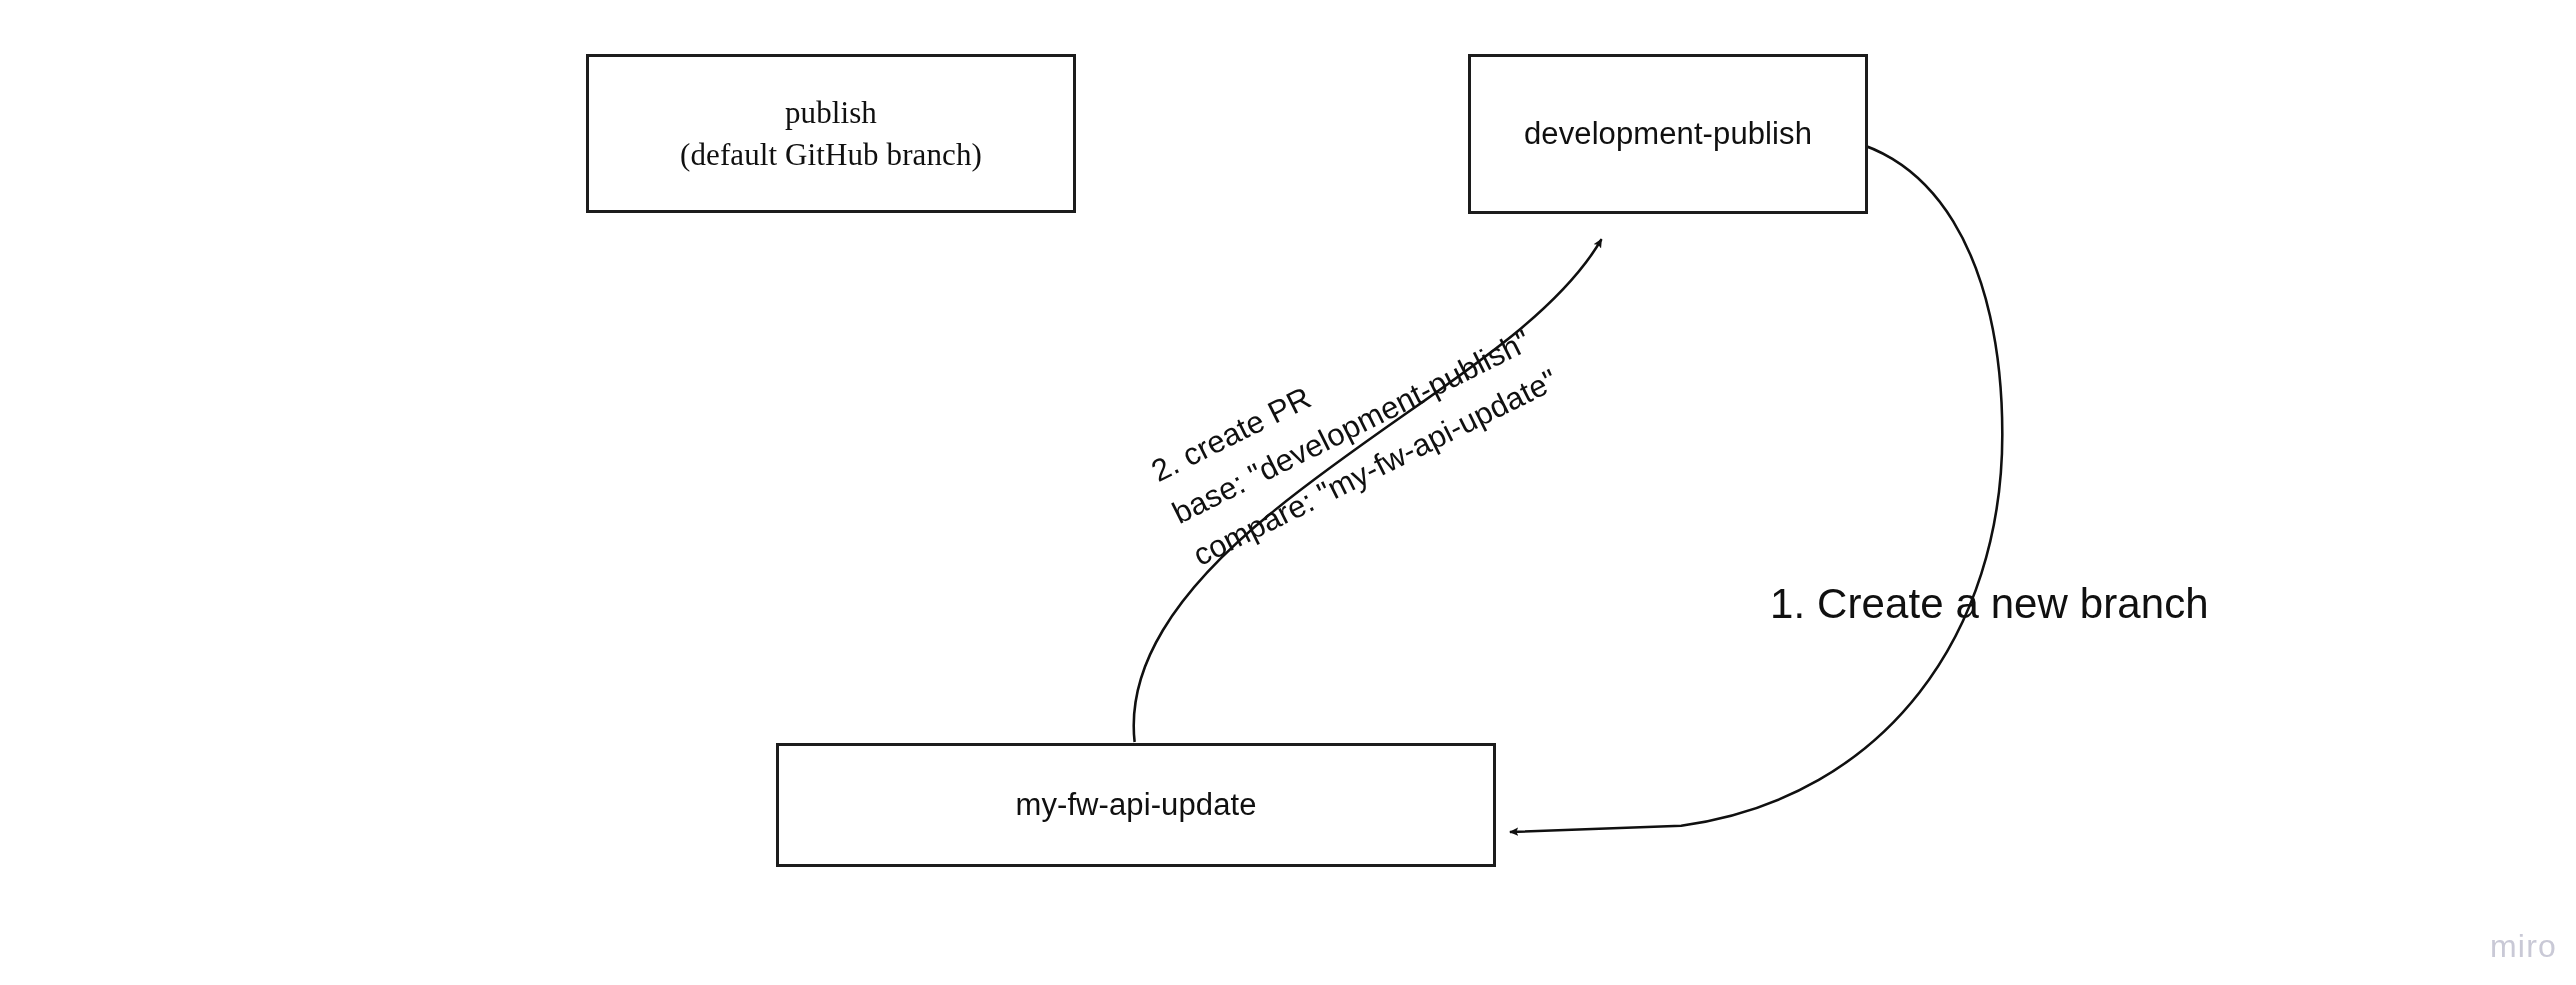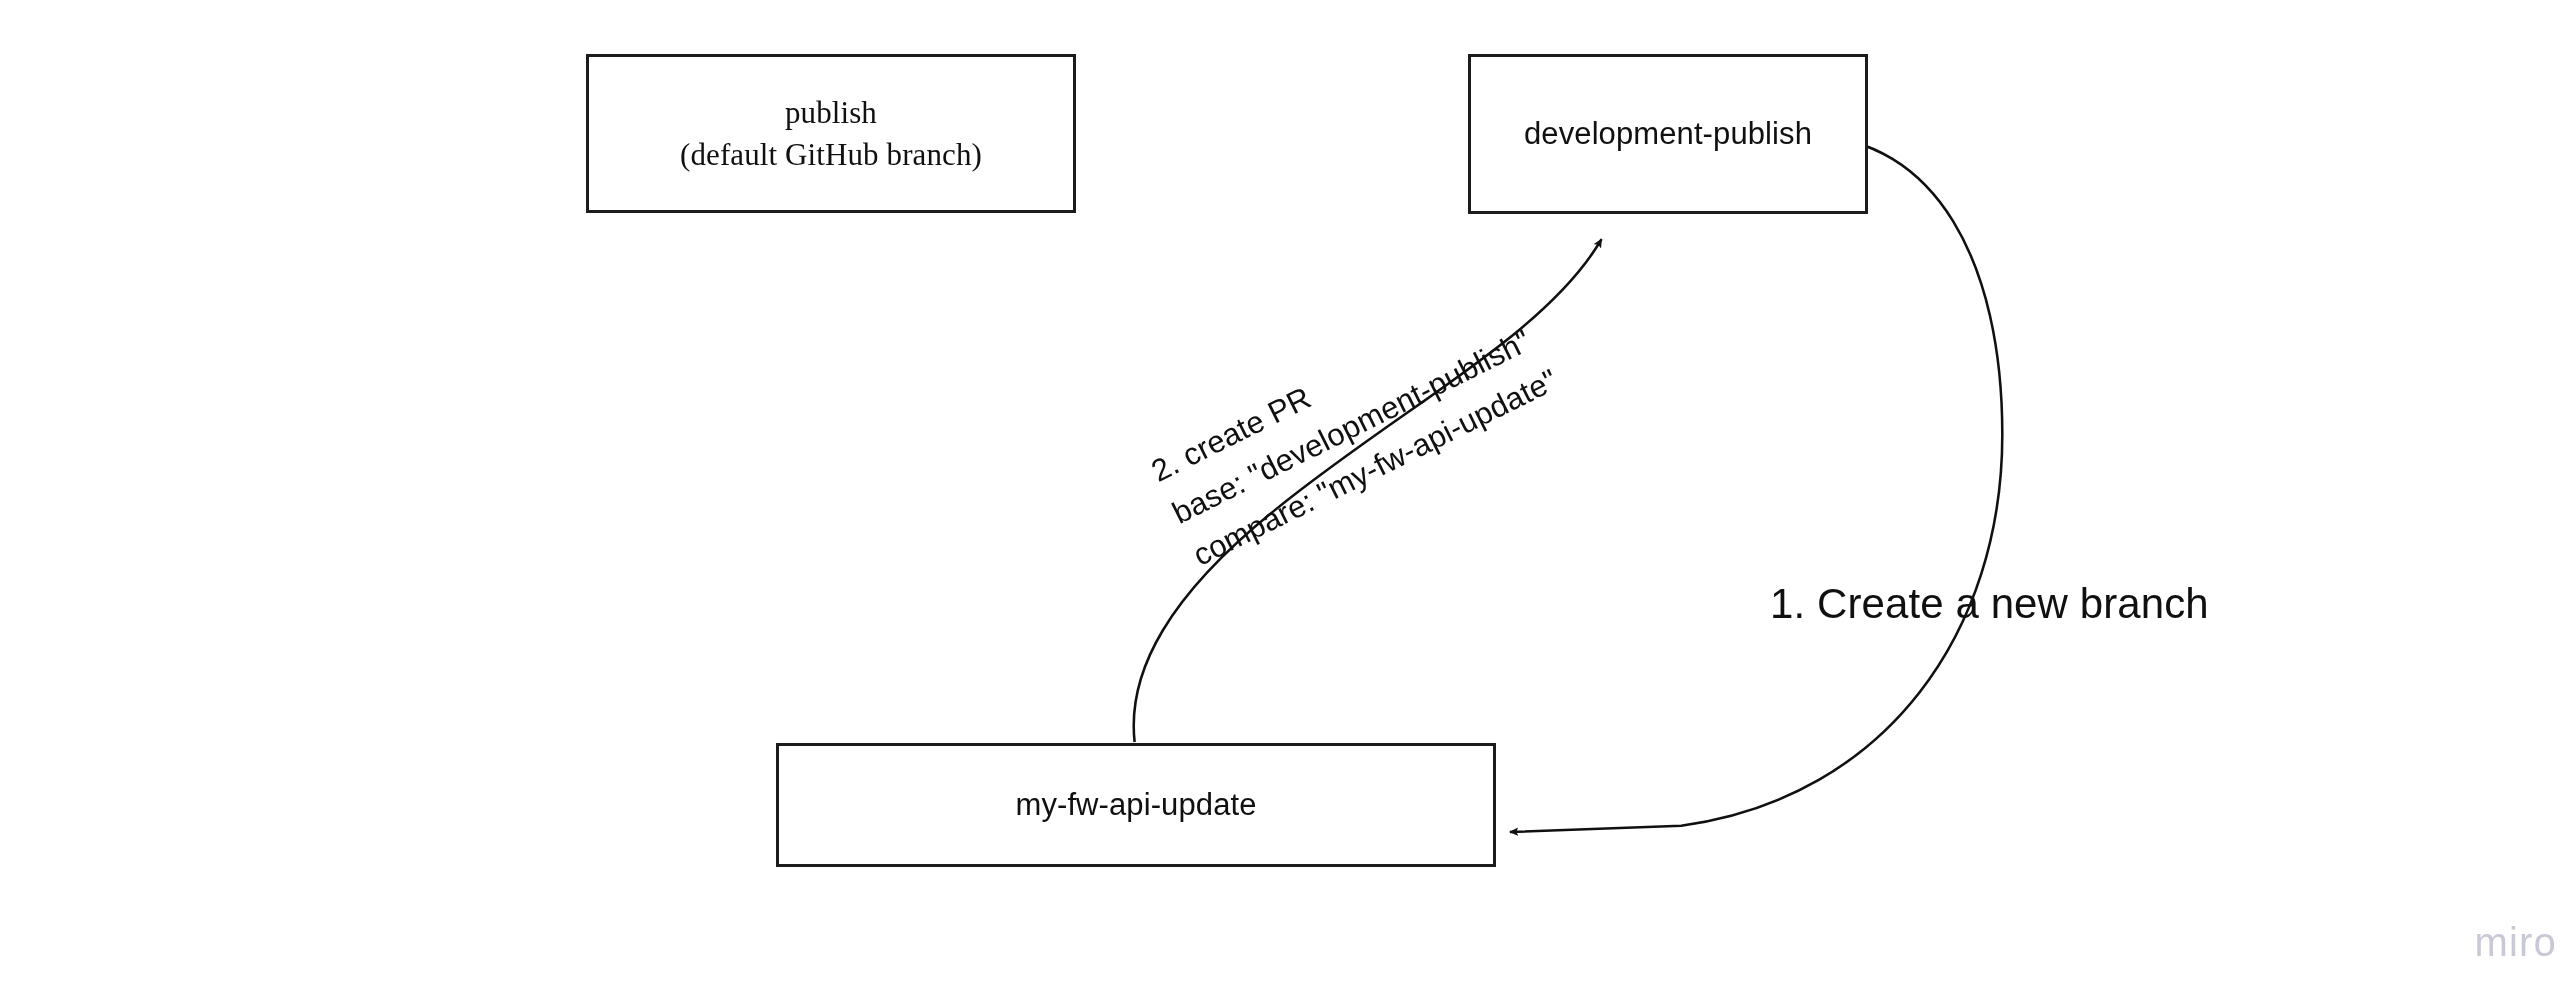--- a/index.html
+++ b/index.html
@@ -86,21 +86,21 @@
     line-height: 1.52;
     letter-spacing: 0.1px;
     transform: rotate(-26.5deg);
     transform-origin: 0 0;
     text-align: left;
   }
   #watermark {
     position: absolute;
     right: 19px;
     bottom: 21px;
-    font-size: 40px;
+    font-size: 32px;
     color: #c9c9d6;
     letter-spacing: 1.2px;
     z-index: 5;
     font-weight: 400;
   }
 </style>
 </head>
 <body>
 
 <div id="canvas">

